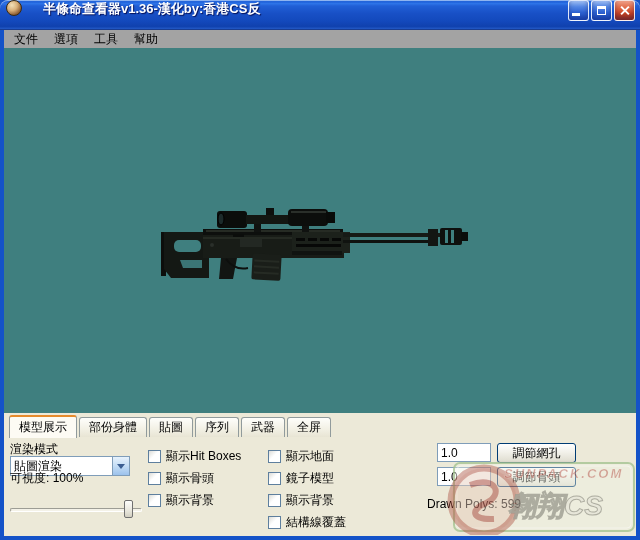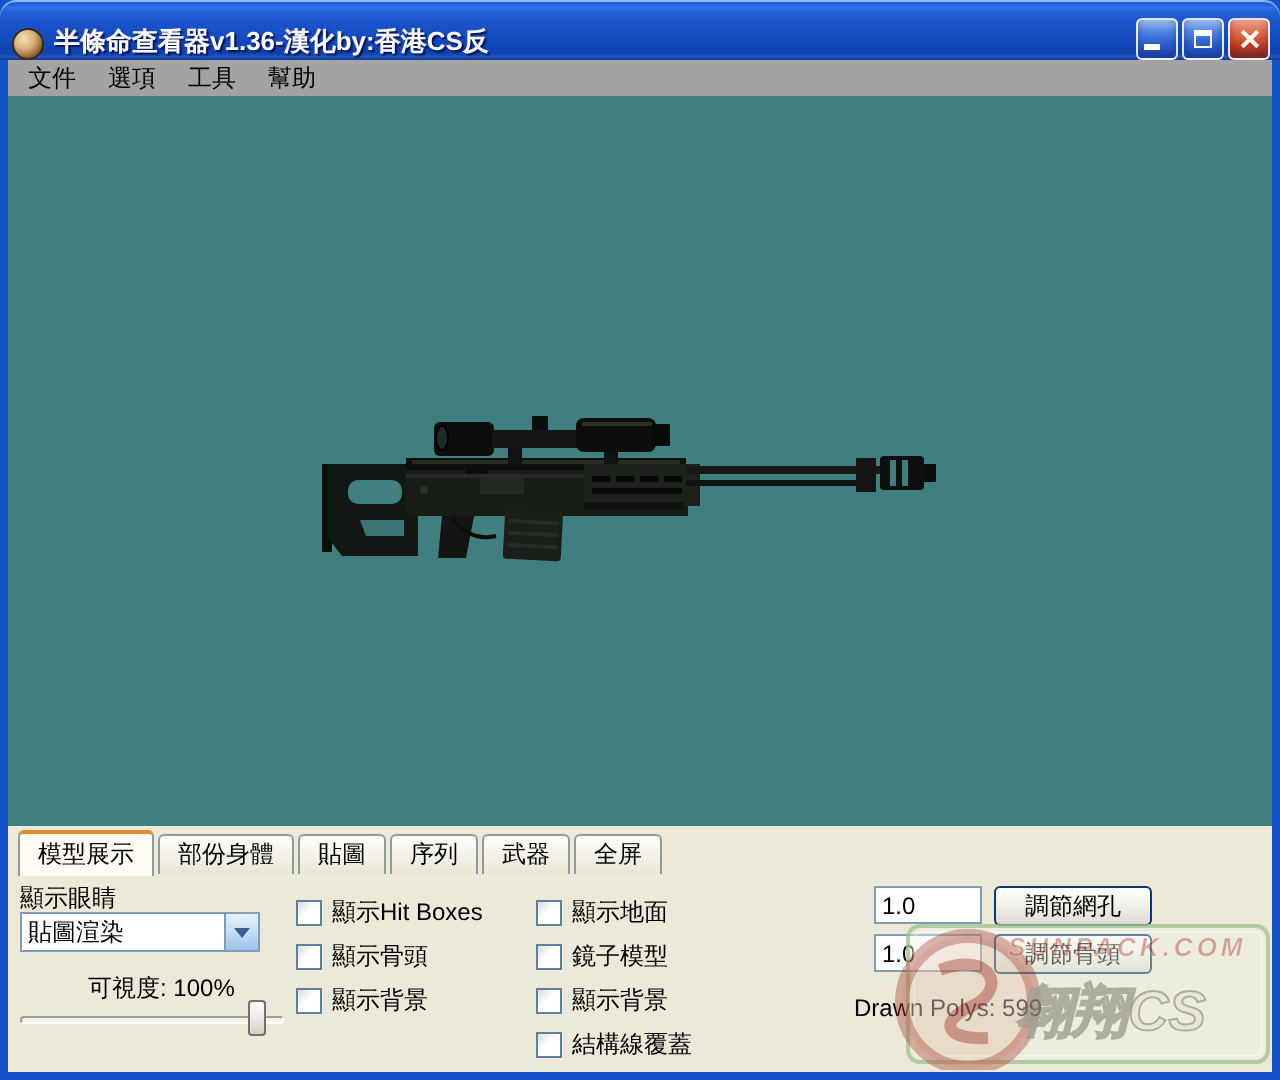--- a/index.html
+++ b/index.html
@@ -3,24 +3,24 @@
 <meta charset="utf-8">
 <style>
   * { margin:0; padding:0; box-sizing:border-box; }
   html,body { width:640px; height:540px; }
   body { font-family:"Liberation Sans","DejaVu Sans",sans-serif; font-size:12px; overflow:hidden; }
 
   .window{ width:640px; height:540px; display:flex; flex-direction:column;
            background:#1452C8; }
 
   
-  .titlebar{ height:30px; flex:0 0 30px; display:flex; align-items:flex-end; padding:0 5px 0 6px;
+  .titlebar{ height:30px; flex:0 0 30px; display:flex; align-items:flex-start; padding:0 5px 0 6px;
     border-radius:8px 8px 0 0;
     background:linear-gradient(180deg,#3A80E8 0%,#1E5FD8 6%,#2E74E8 12%,#215FD6 20%,#1850C6 45%,#1349BC 70%,#1041AE 88%,#2B63CF 100%);
-    box-shadow:inset 0 1px 0 rgba(255,255,255,.45), inset 0 -1px 0 rgba(0,0,40,.35); }
+    box-shadow:inset 0 1px 0 rgba(255,255,255,.45), inset 0 -1px 0 rgba(0,0,40,.35);gap:16px; }
   .app-icon{ width:16px; height:16px; border-radius:50%;
     background:radial-gradient(circle at 35% 30%, #F2E0B8 0%, #D9B07A 40%, #8A5A30 75%, #5A3A1C 100%);
     border:1px solid #3A2A14; flex:0 0 16px; }
   .title-text{ color:#fff; font-weight:bold; font-size:13px; margin-left:5px; flex:1 1 auto;
     text-shadow:1px 1px 1px rgba(0,0,60,.8); white-space:nowrap; overflow:hidden; }
   .tb-btns{ display:flex; gap:2px; }
   .tb-btn{ width:21px; height:21px; border-radius:3px; border:1px solid rgba(255,255,255,.85);
     display:flex; align-items:center; justify-content:center;
     background:linear-gradient(180deg,#9DBCF2 0%,#5486E4 30%,#2E63D4 60%,#255BD3 100%);
     box-shadow:inset 0 -4px 5px rgba(0,0,70,.35); }
@@ -185,30 +185,30 @@
     <div class="tab active">模型展示</div>
     <div class="tab">部份身體</div>
     <div class="tab">貼圖</div>
     <div class="tab">序列</div>
     <div class="tab">武器</div>
     <div class="tab">全屏</div>
   </div>
 
   <div class="panel">
 
-    <div class="panel-label" style="left:6px; top:4px;">顯示眼睛</div>
+    <div class="panel-label" style="left:6px; top:4px;">渲染模式</div>
 
     <div class="combo">
       <span class="combo-text">貼圖渲染</span>
       <span class="combo-btn">
           <span class="combo-arrow"></span>
         </span>
     </div>
 
-    <div class="panel-label" style="left:6px; top:49px;margin-left:34px;">可視度: 100%</div>
+    <div class="panel-label" style="left:6px; top:33px;">可視度: 100%</div>
 
     <div class="slider">
       <div class="slider-track"></div>
       <div class="slider-thumb" style="left:114px;"></div>
     </div>
 
     <div class="cb-col" style="left:144px;">
       <div class="cb-row">
         <span class="checkbox"></span>
         <span class="cb-label">顯示Hit Boxes</span>

